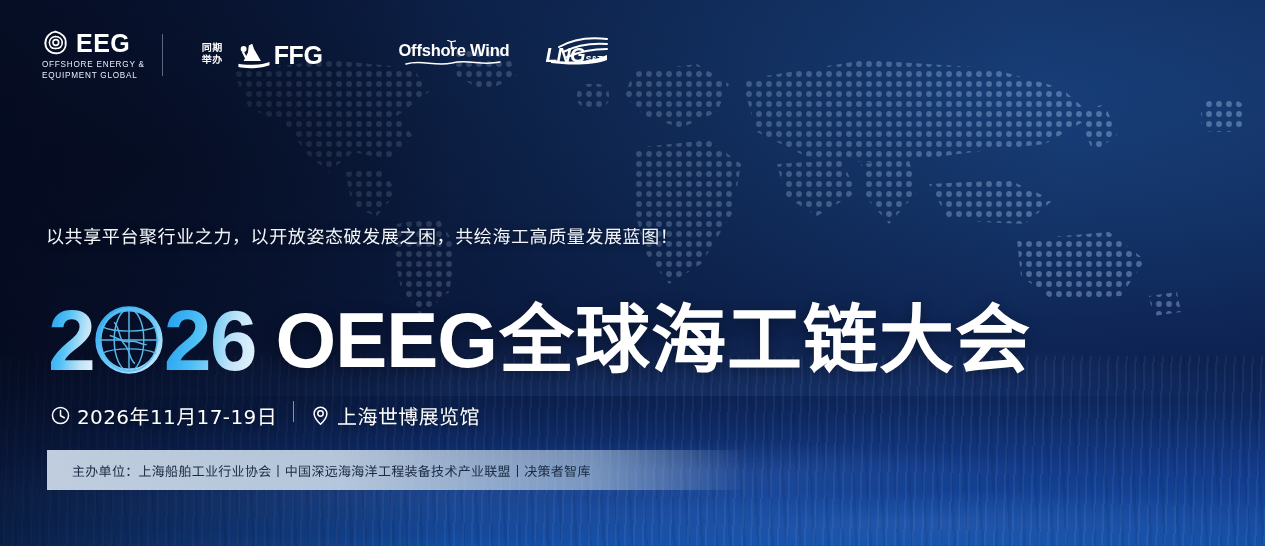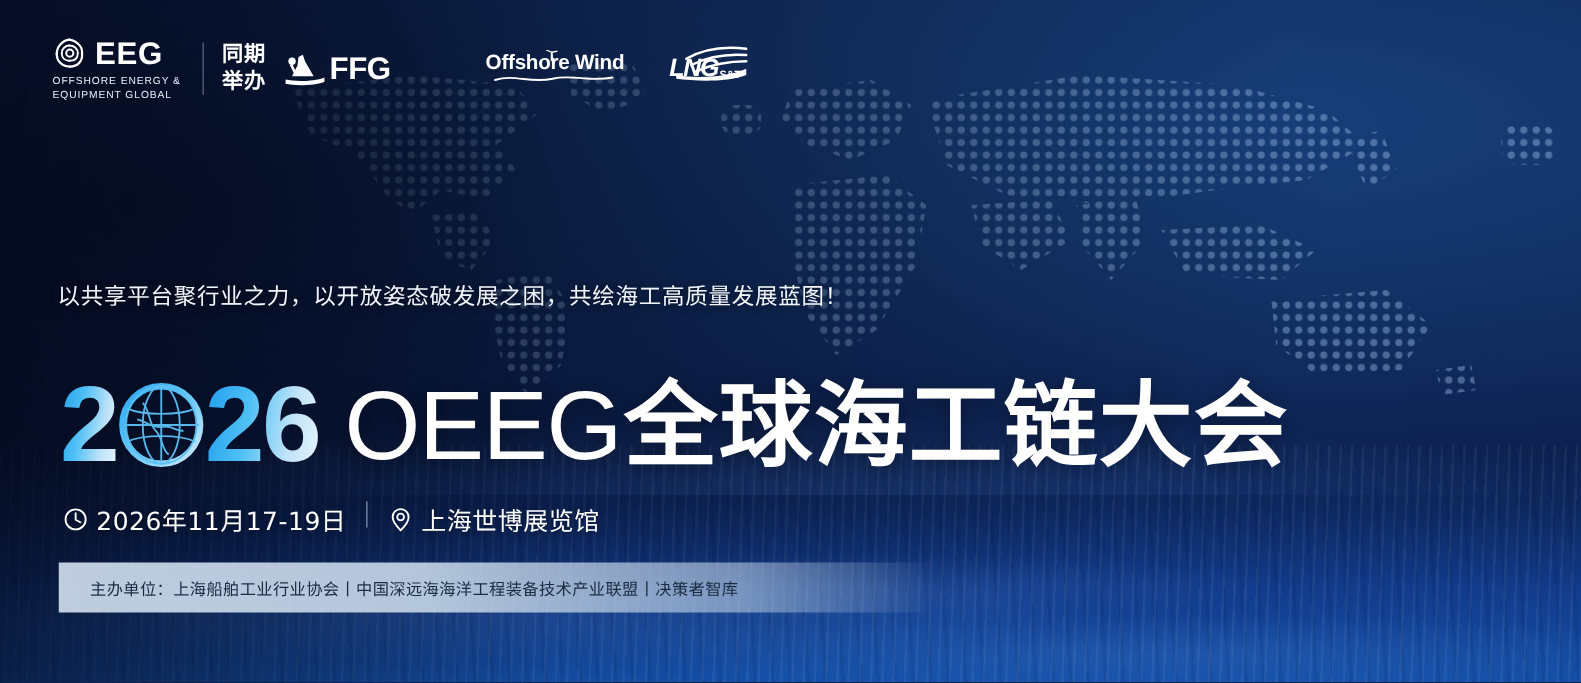--- a/index.html
+++ b/index.html
@@ -60,22 +60,23 @@
   .eeg-word{
     color:#fff;font-weight:bold;font-size:25px;letter-spacing:.5px;line-height:1;
     font-family:"Liberation Sans",sans-serif;
   }
   .eeg-sub{
     color:#e8eef8;font-size:8.2px;letter-spacing:.75px;line-height:1.32;margin-top:4px;
     font-family:"Liberation Sans",sans-serif;font-weight:normal;
   }
   .divider{width:1px;height:42px;background:rgba(190,210,240,.45);margin:0 15px 0 17px;}
   .tongqi{
-    color:#fff;font-size:17px;line-height:1.22;font-weight:bold;letter-spacing:.5px;
-    font-family:Liberation Sans, sans-serif;
+    color:#fff;font-size:10px;line-height:1.22;font-weight:bold;letter-spacing:.5px;
+    font-family:Liberation Mono, monospace;
+    margin-left:24px;
   }
   .partner-logos{display:flex;align-items:center;gap:36px;margin-left:12px;}
   .plogo{display:flex;align-items:center;}
   .ffg-word{color:#fff;font-weight:bold;font-size:25px;letter-spacing:-.4px;line-height:1;margin-left:1px;}
   .osw{position:relative;display:flex;flex-direction:column;align-items:center;margin-left:40px;}
   .osw-word{color:#fff;font-weight:bold;font-size:16.5px;letter-spacing:-.2px;line-height:1;white-space:nowrap;}
   .lng-wrap{position:relative;display:flex;align-items:flex-end;}
   .lng-word{color:#fff;font-weight:bold;font-size:20px;font-style:italic;letter-spacing:-1px;line-height:1;}
   .lng-sub{color:#fff;font-weight:bold;font-size:8.5px;line-height:1;margin-left:1px;margin-bottom:2px;}
 
@@ -104,21 +105,21 @@
     display:flex;align-items:center;
     font-family:"Liberation Sans",sans-serif;font-weight:bold;
     font-size:86px;line-height:1;letter-spacing:-2px;
   }
   .ydigit{
     background:linear-gradient(100deg,#1c9bed 0%,#4fc0f5 38%,#bfe3f8 72%,#eaf6fd 100%);
     -webkit-background-clip:text;background-clip:text;color:transparent;
   }
   .globe{width:74px;height:74px;margin:0 -2px;display:block;}
   .oeeg-latin{
-    color:#fff;font-family:"Liberation Sans",sans-serif;font-weight:normal;
+    color:#fff;font-family:"Liberation Sans",sans-serif;font-weight:bold;
     font-size:78px;line-height:1;letter-spacing:-1px;margin-left:20px;
     text-shadow:0 3px 14px rgba(0,0,0,.35);
   }
   .oeeg-cjk{
     color:#fff;font-family:"DejaVu Sans","Liberation Sans",sans-serif;font-weight:bold;
     font-size:75px;line-height:1;letter-spacing:1px;margin-left:2px;
     text-shadow:0 3px 14px rgba(0,0,0,.35);
   }
 
   

